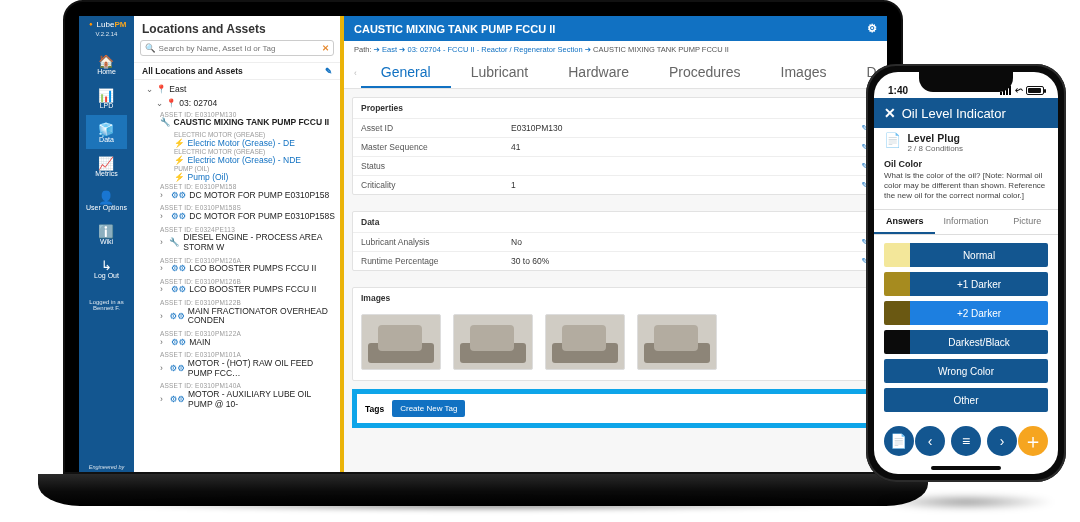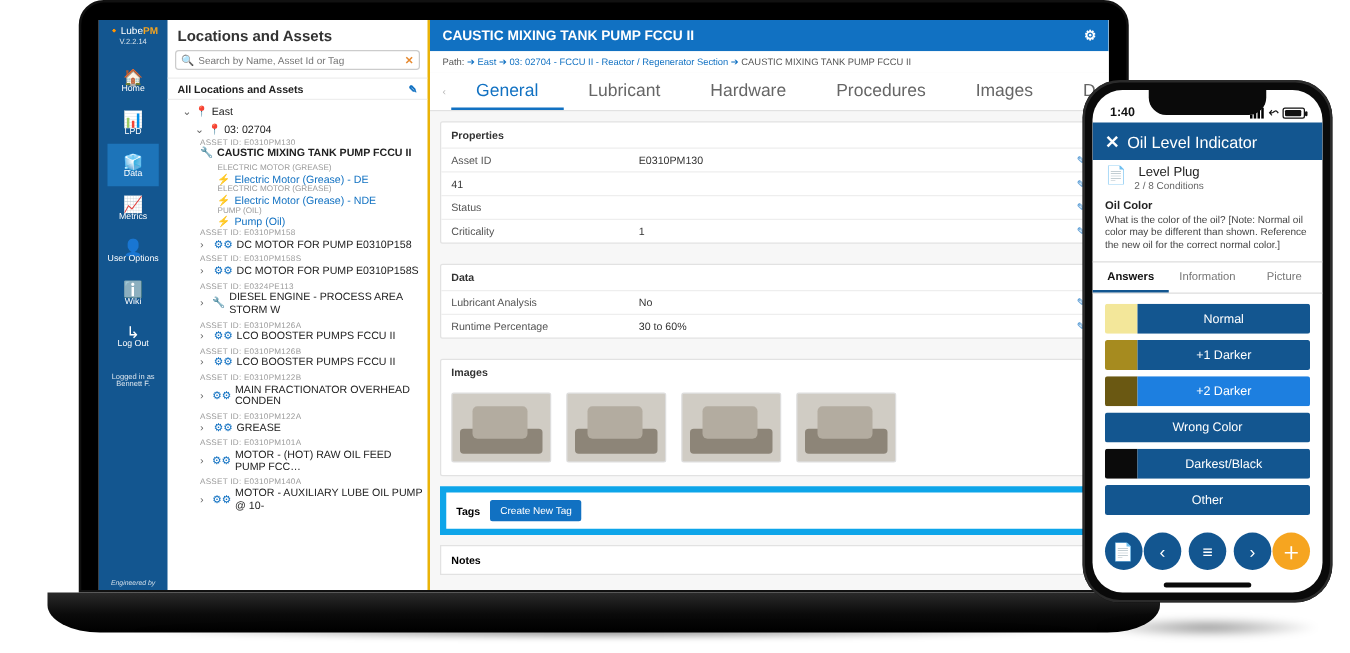--- a/index.html
+++ b/index.html
@@ -53,21 +53,21 @@
   .rail .ver { font-size: 6px; opacity: .85; margin-bottom: 10px; }
   .rail-item { width: 100%; padding: 8px 0 6px; cursor: pointer; }
   .rail-item.selected { background: #1d74b9; }
   .rail-item .ic { font-size: 13px; line-height: 1; }
   .rail-foot { margin-top: 14px; font-size: 6px; opacity: .85; padding: 0 4px; }
   .rail-eng  { margin-top: auto; font-size: 5.5px; font-style: italic; opacity:.8; padding-bottom:2px;}
 
   
   .tree {
     width: 210px; flex: 0 0 210px;
-    border-right: 2px solid #eab308;
+    border-right: 4px solid #eab308;
     display: flex; flex-direction: column;
     overflow: hidden;
   }
   .tree-title { font-size: 12px; font-weight: 600; padding: 6px 8px 4px; color:#333; }
   .search {
     margin: 0 6px 6px; display:flex; align-items:center;
     border:1px solid #ccc; border-radius:3px; padding:2px 4px;
   }
   .search input { border:0; outline:0; flex:1; font-size:8px; color:#777; background:transparent;}
   .x { color:#e6892f; font-weight:bold; cursor:pointer; }
@@ -135,21 +135,21 @@
   .statusbar { height:26px; display:flex; justify-content:space-between; align-items:flex-end; padding:0 14px 2px; font-size:10px; font-weight:600; color:#111;}
   .sb-icons { display:flex; gap:3px; align-items:center; }
   .sb-sig, .sb-wifi { width:12px; height:9px; }
   .sb-batt { width:18px; height:9px; border:1px solid #111; border-radius:2px; position:relative;}
   .sb-batt::after { content:""; position:absolute; right:-3px; top:2px; width:2px; height:4px; background:#111; border-radius:1px;}
   .sb-batt::before{ content:""; position:absolute; left:1px; top:1px; bottom:1px; width:80%; background:#111; border-radius:1px;}
   .ph-title { background:#135690; color:#fff; padding:7px 10px; font-size:13px; font-family:Georgia,serif; display:flex; align-items:center; gap:6px;}
   .ph-title .close{ font-weight:bold; font-size:14px; cursor:pointer;}
   .ph-sub { display:flex; gap:6px; padding:4px 10px 2px; align-items:flex-start;}
   .ph-sub .icon{ font-size:14px; color:#333;}
-  .ph-sub .t1{ font-weight:400; font-size:10.5px; color:#222;text-align:center;}
+  .ph-sub .t1{ font-weight:700; font-size:10.5px; color:#222;}
   .ph-sub .t2{ font-size:8px; color:#666;}
   .ph-q { padding:4px 10px 8px; color:#222;}
   .ph-q .qh{ font-weight:600; margin-bottom:2px;}
   .ph-q .qt{ font-size:8px; color:#444; line-height:1.25;}
   .ph-tabs { display:flex; border-top:1px solid #ddd; border-bottom:1px solid #ddd;}
   .ph-tabs .pt { flex:1; text-align:center; padding:6px 0; font-size:9px; color:#777;}
   .ph-tabs .pt.active{ color:#111; font-weight:600; border-bottom:2px solid #135690;}
   .answers { padding:8px 10px 6px; display:flex; flex-direction:column; gap:5px;}
   .ans { display:flex; align-items:stretch; height:24px; border-radius:2px; overflow:hidden; cursor:pointer;}
   .ans .sw { width:26px; }
@@ -308,21 +308,21 @@
                   <span class="caret" style="display:inline-block;width:8px;color:#666">›</span> 
                   <span class="ic-gears">⚙⚙</span>
                   <span>MAIN FRACTIONATOR OVERHEAD CONDEN</span>
                 </div>
               </div>
               <div class="asset">
                 <div class="aid">ASSET ID: E0310PM122A</div>
                 <div class="row">
                   <span class="caret" style="display:inline-block;width:8px;color:#666">›</span> 
                   <span class="ic-gears">⚙⚙</span>
-                  <span>GREASE</span>
+                  <span>MAIN</span>
                 </div>
               </div>
               <div class="asset">
                 <div class="aid">ASSET ID: E0310PM101A</div>
                 <div class="row">
                   <span class="caret" style="display:inline-block;width:8px;color:#666">›</span> 
                   <span class="ic-gears">⚙⚙</span>
                   <span>MOTOR - (HOT) RAW OIL FEED PUMP FCC…</span>
                 </div>
               </div>
@@ -362,20 +362,21 @@
 
         <div class="panel">
           <div class="panel-h">Properties</div>
           <div id="props">
               <div class="prow">
                 <div class="kcol">Asset ID</div>
                 <div class="vcol">E0310PM130</div>
                 <div class="act">✎</div>
               </div>
               <div class="prow">
+                <div class="kcol">Master Sequence</div>
                 <div class="vcol">41</div>
                 <div class="act">✎</div>
               </div>
               <div class="prow">
                 <div class="kcol">Status</div>
                 <div class="vcol"></div>
                 <div class="act">✎</div>
               </div>
               <div class="prow">
                 <div class="kcol">Criticality</div>
@@ -409,21 +410,20 @@
               <div class="thumb"></div>
               <div class="thumb"></div>
             </div>
         </div>
 
         <div class="tags-row">
           <span style="font-weight:600">Tags</span>
           <button class="btn-blue">Create New Tag</button>
         </div>
 
-        <div class="notes">Notes</div>
       </div>
 
     </div>
   </div>
   <div class="laptop-base"></div>
   <div class="laptop-shadow"></div>
 </div>
 
 <div class="phone-shadow"></div>
 <div class="phone">
@@ -468,26 +468,26 @@
           <div class="al">Normal</div>
         </div>
         <div class="ans">
           <div class="sw" style="background:#a68b1f"></div>
           <div class="al">+1 Darker</div>
         </div>
         <div class="ans sel">
           <div class="sw" style="background:#6a5812"></div>
           <div class="al">+2 Darker</div>
         </div>
-        <div class="ans noswatch">
-          <div class="al">Wrong Color</div>
-        </div>
         <div class="ans">
           <div class="sw" style="background:#0b0b0b"></div>
           <div class="al">Darkest/Black</div>
+        </div>
+        <div class="ans noswatch">
+          <div class="al">Wrong Color</div>
         </div>
         <div class="ans noswatch">
           <div class="al">Other</div>
         </div>
       </div>
     <div class="ph-foot">
       <div class="circ">📄</div>
       <div class="foot-mid">
         <div class="circ">‹</div>
         <div class="circ">≡</div>

